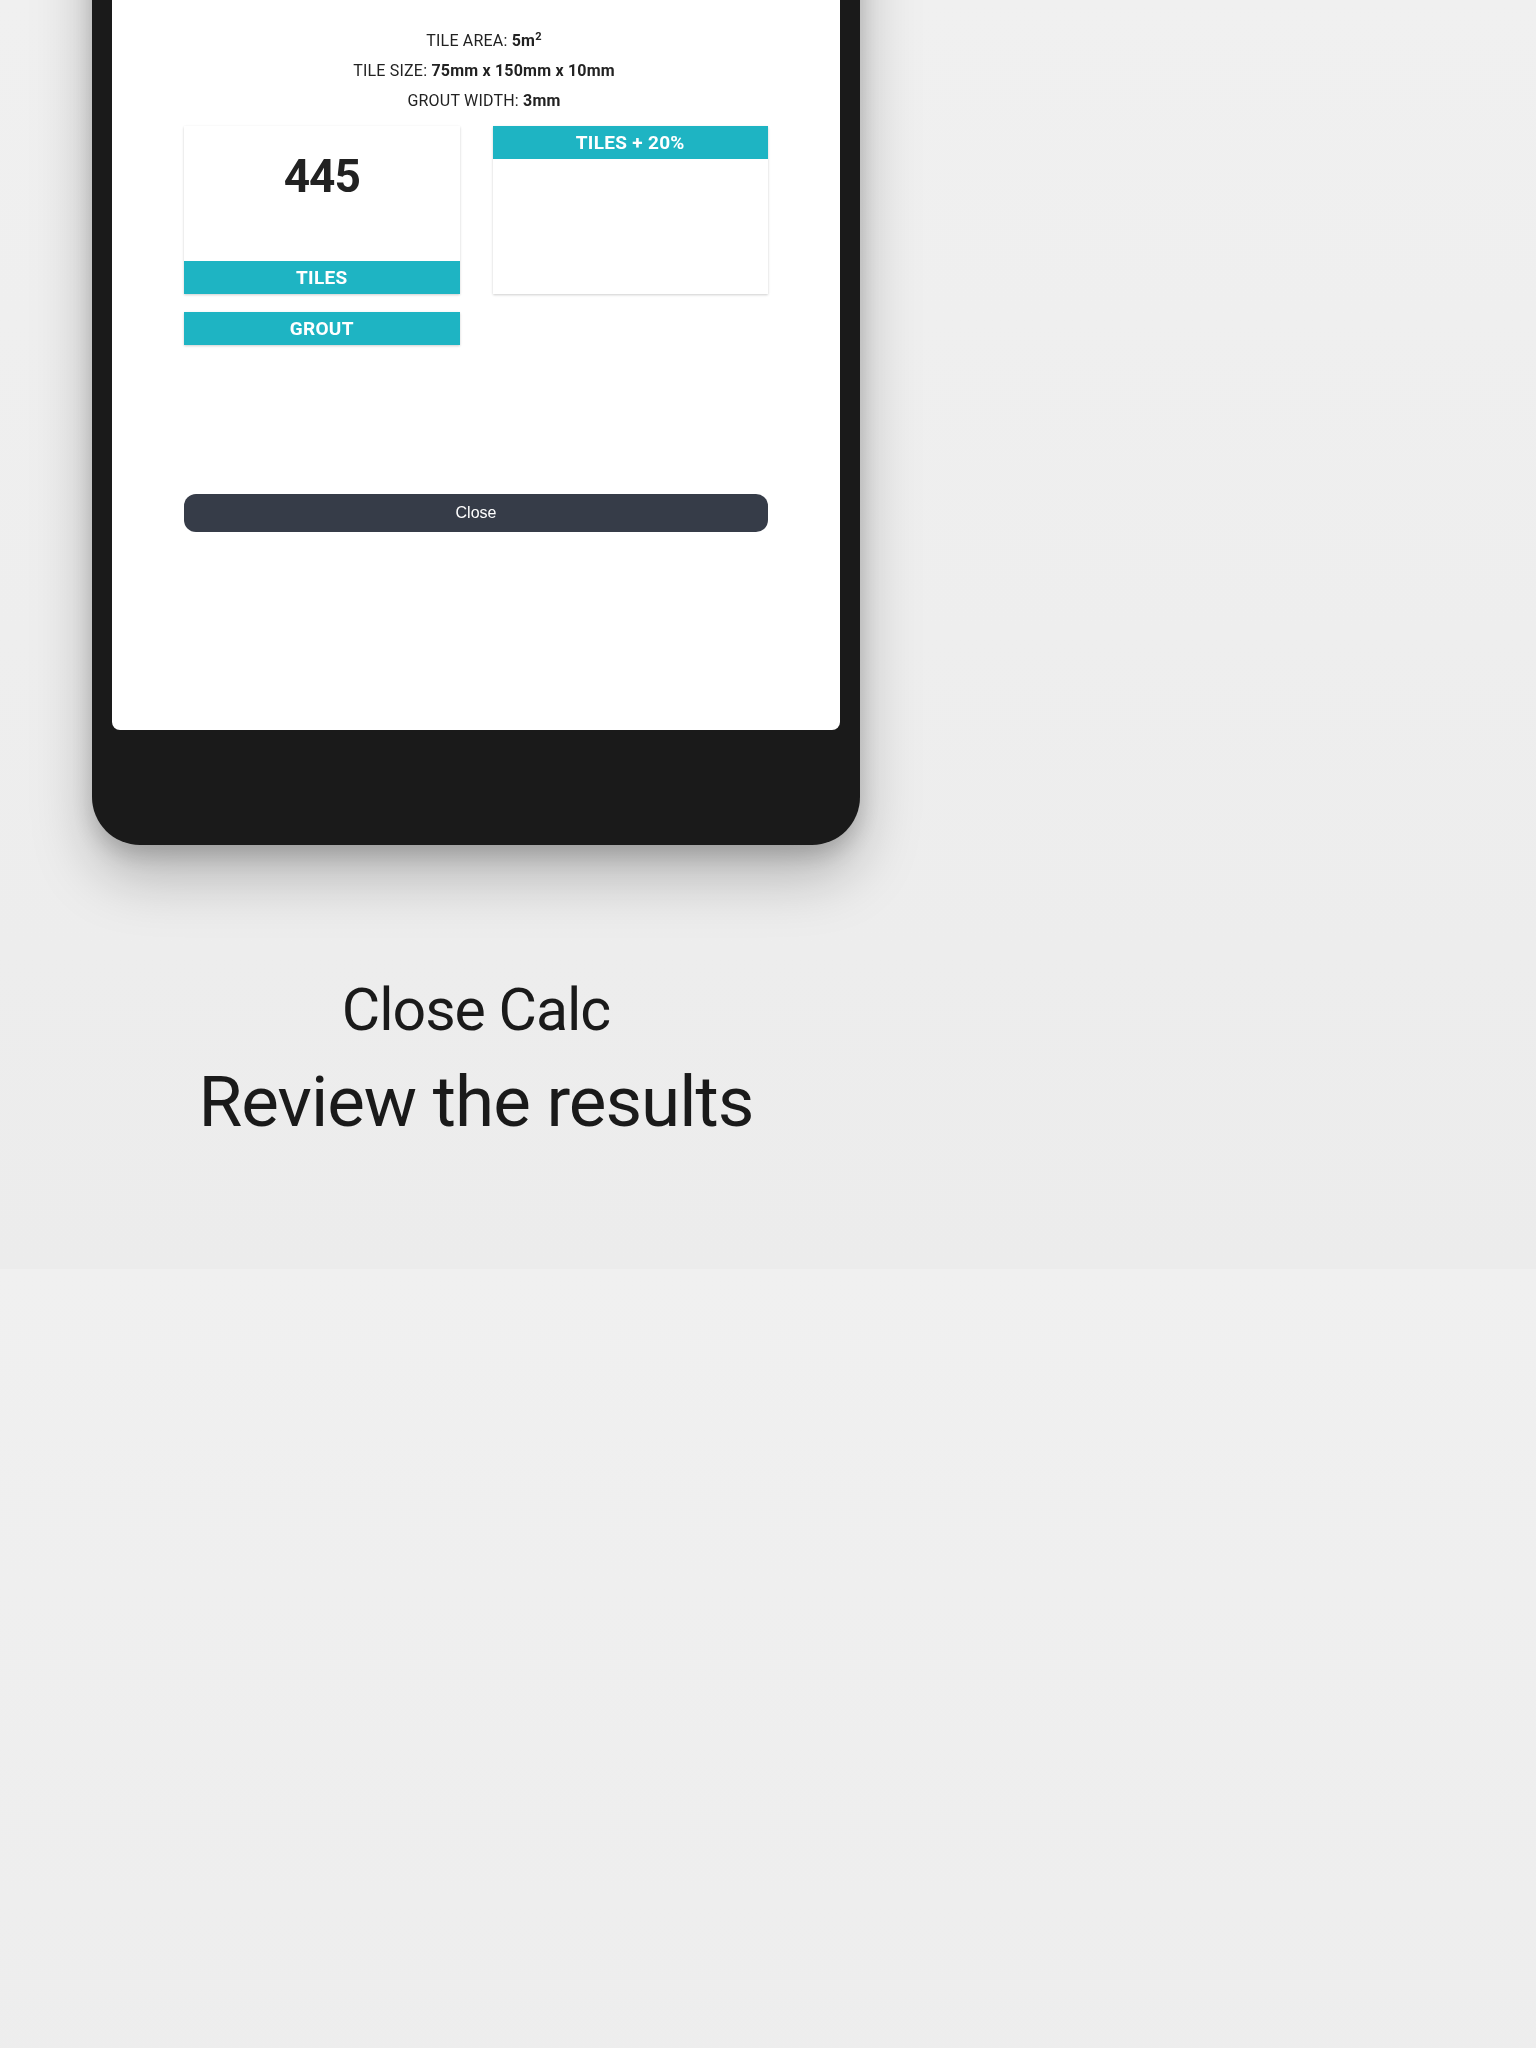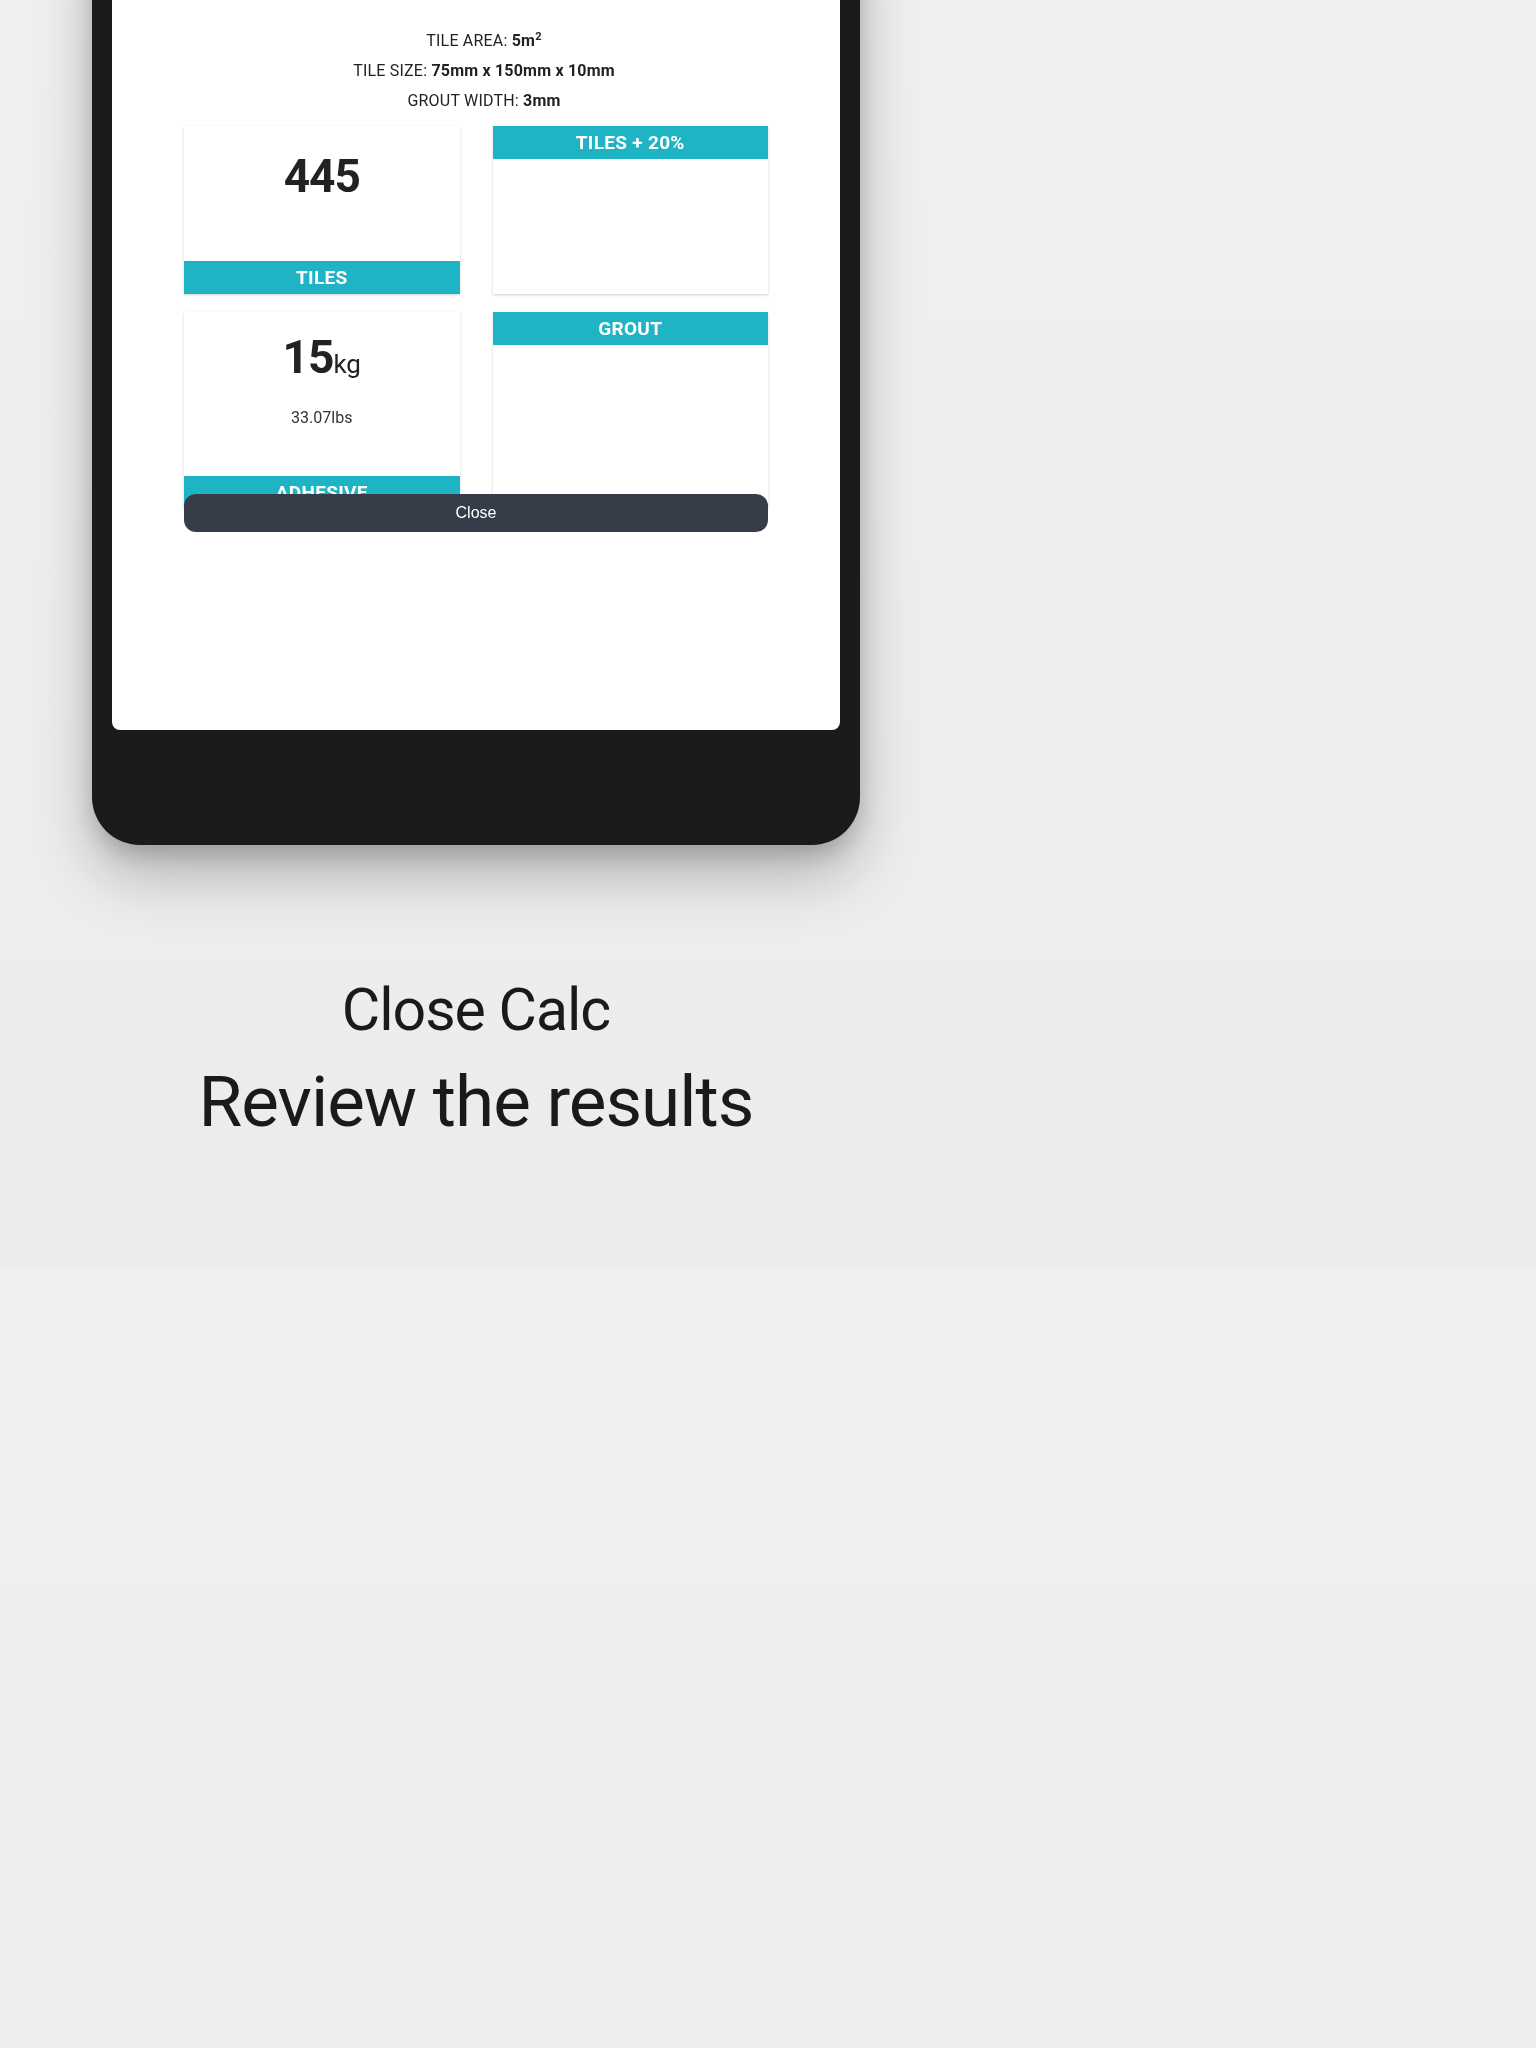--- a/index.html
+++ b/index.html
@@ -173,27 +173,20 @@
           <div class="card-body">
             <div class="big-number">445</div>
           </div>
           <div class="card-label">TILES</div>
         </div>
 
         <div class="result-card">
           <div class="card-label">TILES + 20%</div>
         </div>
 
-        <div class="result-card">
-          <div class="card-body tall">
-            <div class="big-number"><span>15</span><span class="unit">kg</span></div>
-            <div class="sub-value">33.07lbs</div>
-          </div>
-          <div class="card-label">ADHESIVE</div>
-        </div>
 
         <div class="result-card">
           <div class="card-label">GROUT</div>
         </div>
       </div>
 
       <button class="close-button">Close</button>
 
     </div>
   </div>

